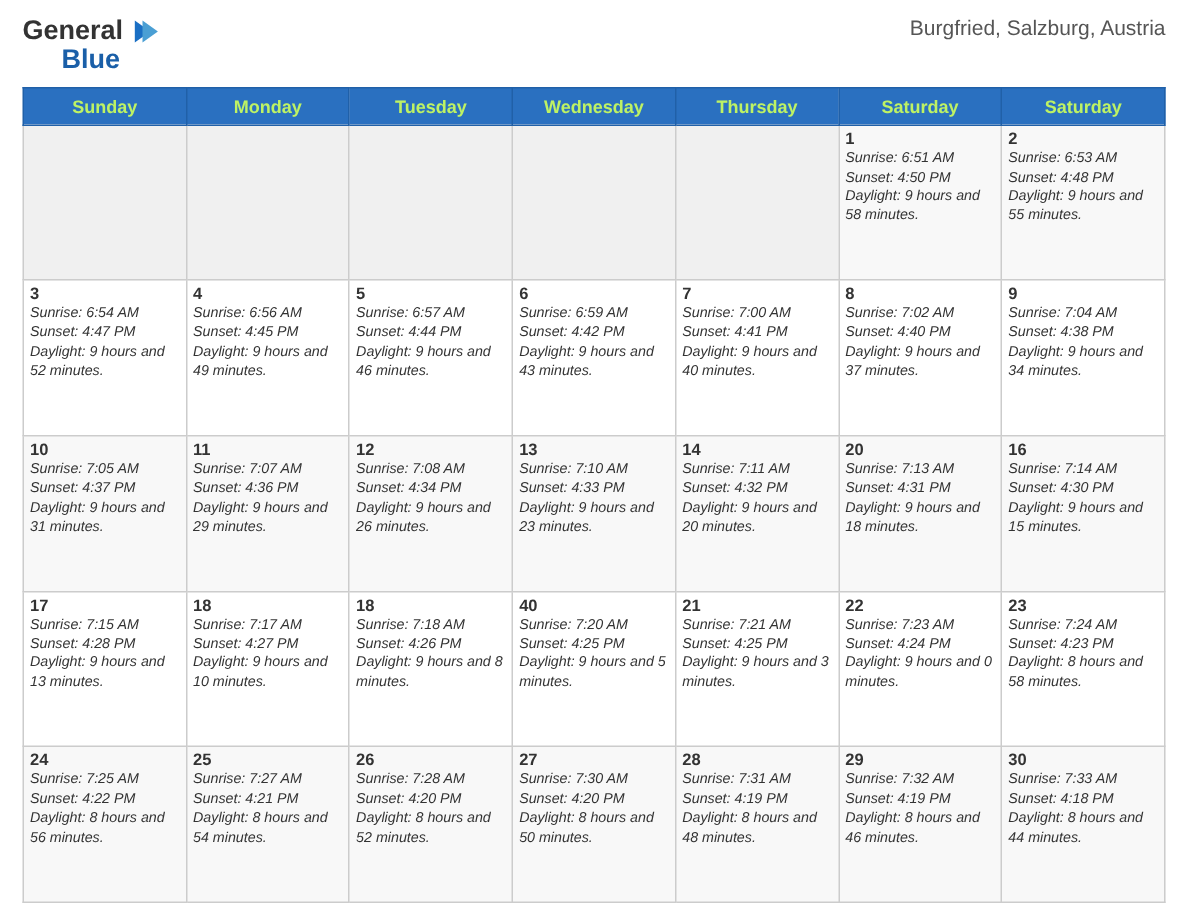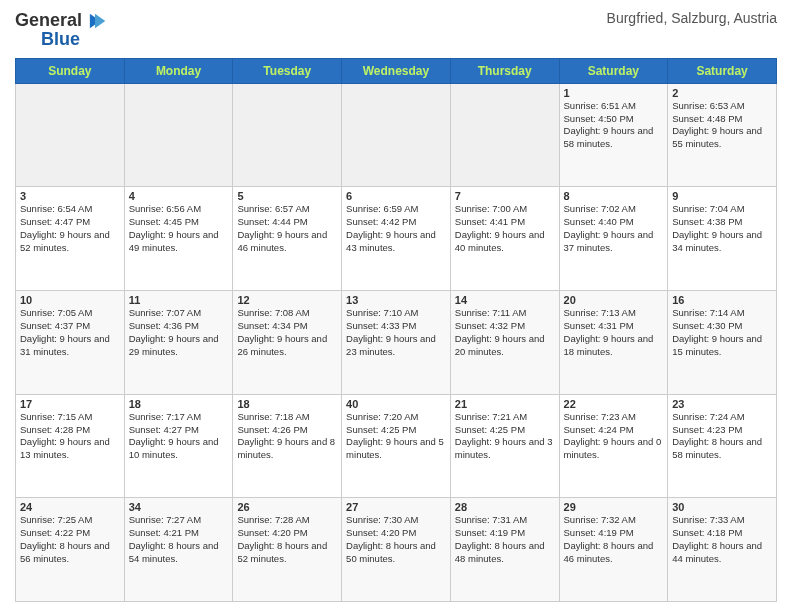--- a/index.html
+++ b/index.html
@@ -87,20 +87,21 @@
     .day-num {
       font-weight: bold;
       font-size: 11px;
       display: block;
       margin-bottom: 1px;
     }
     .day-info {
       font-size: 9.5px;
       line-height: 1.35;
       color: #333;
+      font-style: italic;
     }
     td.empty {
       background: #f0f0f0 !important;
     }
   </style>
 </head>
 <body>
 
 <div class="page">
   <div class="header">
@@ -240,21 +241,21 @@
             <span class="day-num">23</span>
             <div class="day-info">Sunrise: 7:24 AM<br>Sunset: 4:23 PM<br>Daylight: 8 hours and 58 minutes.</div>
           </td>
         </tr>
         <tr>
           <td>
             <span class="day-num">24</span>
             <div class="day-info">Sunrise: 7:25 AM<br>Sunset: 4:22 PM<br>Daylight: 8 hours and 56 minutes.</div>
           </td>
           <td>
-            <span class="day-num">34</span>
+            <span class="day-num">25</span>
             <div class="day-info">Sunrise: 7:27 AM<br>Sunset: 4:21 PM<br>Daylight: 8 hours and 54 minutes.</div>
           </td>
           <td>
             <span class="day-num">26</span>
             <div class="day-info">Sunrise: 7:28 AM<br>Sunset: 4:20 PM<br>Daylight: 8 hours and 52 minutes.</div>
           </td>
           <td>
             <span class="day-num">27</span>
             <div class="day-info">Sunrise: 7:30 AM<br>Sunset: 4:20 PM<br>Daylight: 8 hours and 50 minutes.</div>
           </td>

